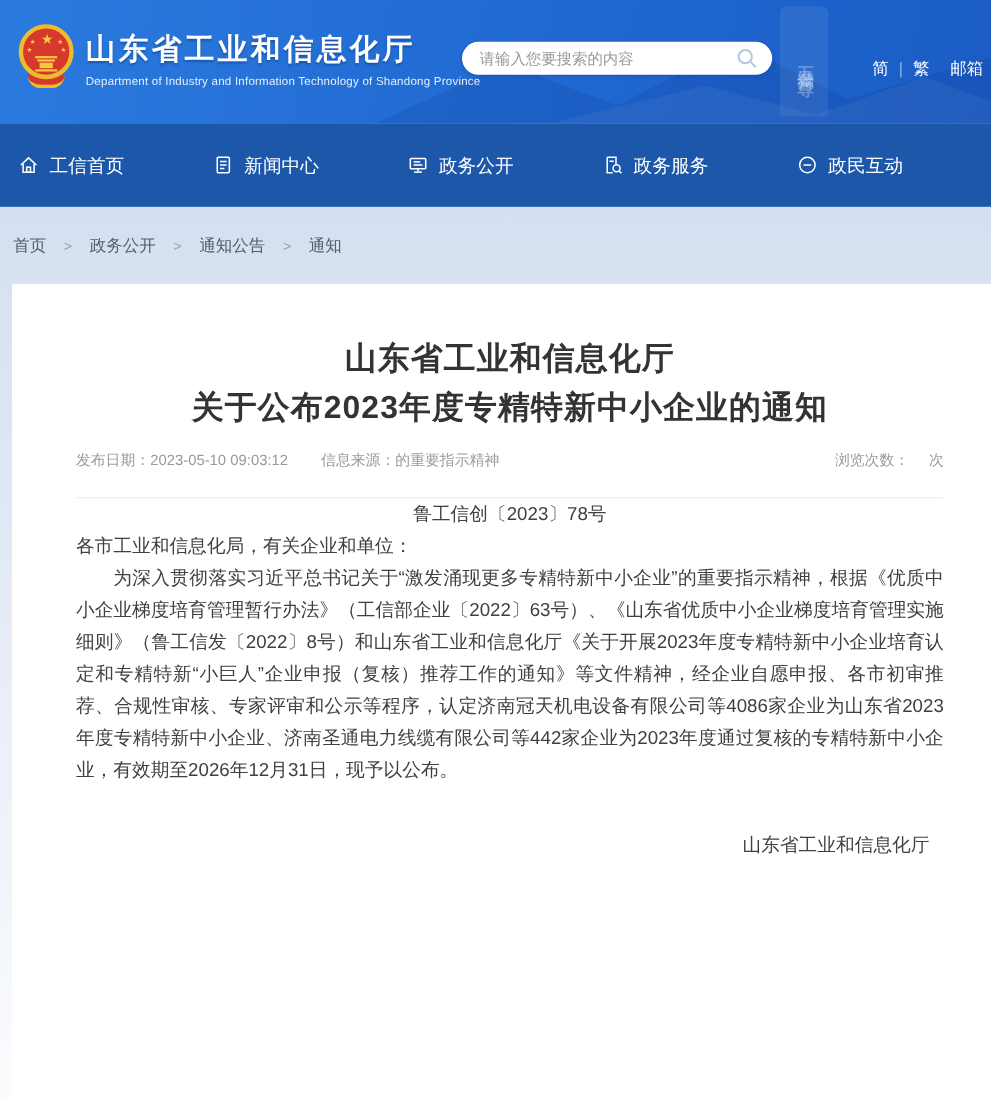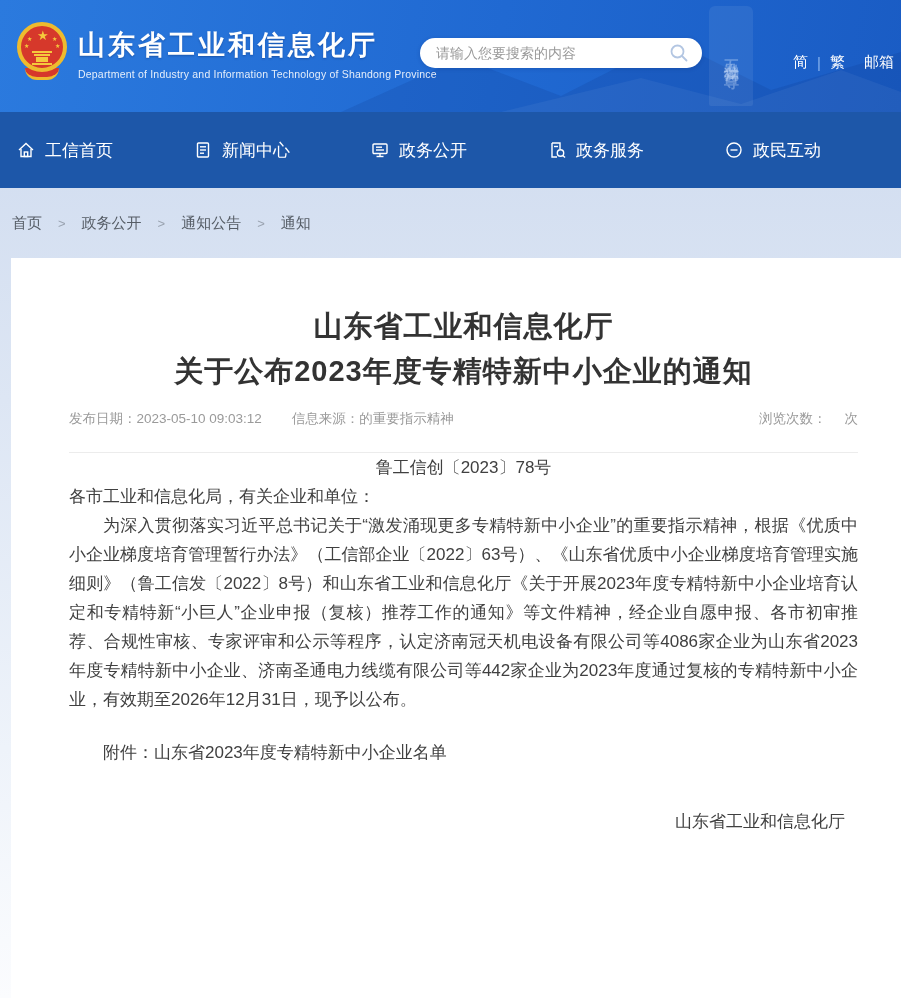--- a/index.html
+++ b/index.html
@@ -223,19 +223,18 @@
     <div class="meta-views">
       <span>浏览次数：</span>
       <span>次</span>
     </div>
   </div>
 
   <article class="article-body">
     <p class="doc-number">鲁工信创〔2023〕78号</p>
     <p class="salutation">各市工业和信息化局，有关企业和单位：</p>
     <p class="para">为深入贯彻落实习近平总书记关于“激发涌现更多专精特新中小企业”的重要指示精神，根据《优质中小企业梯度培育管理暂行办法》（工信部企业〔2022〕63号）、《山东省优质中小企业梯度培育管理实施细则》（鲁工信发〔2022〕8号）和山东省工业和信息化厅《关于开展2023年度专精特新中小企业培育认定和专精特新“小巨人”企业申报（复核）推荐工作的通知》等文件精神，经企业自愿申报、各市初审推荐、合规性审核、专家评审和公示等程序，认定济南冠天机电设备有限公司等4086家企业为山东省2023年度专精特新中小企业、济南圣通电力线缆有限公司等442家企业为2023年度通过复核的专精特新中小企业，有效期至2026年12月31日，现予以公布。</p>
-    <p class="attachment">附件：山东省2023年度专精特新中小企业名单</p>
     <div class="signature">
       <p class="sig-org">山东省工业和信息化厅</p>
 
     </div>
   </article>
 </main>
 
 </body></html>

